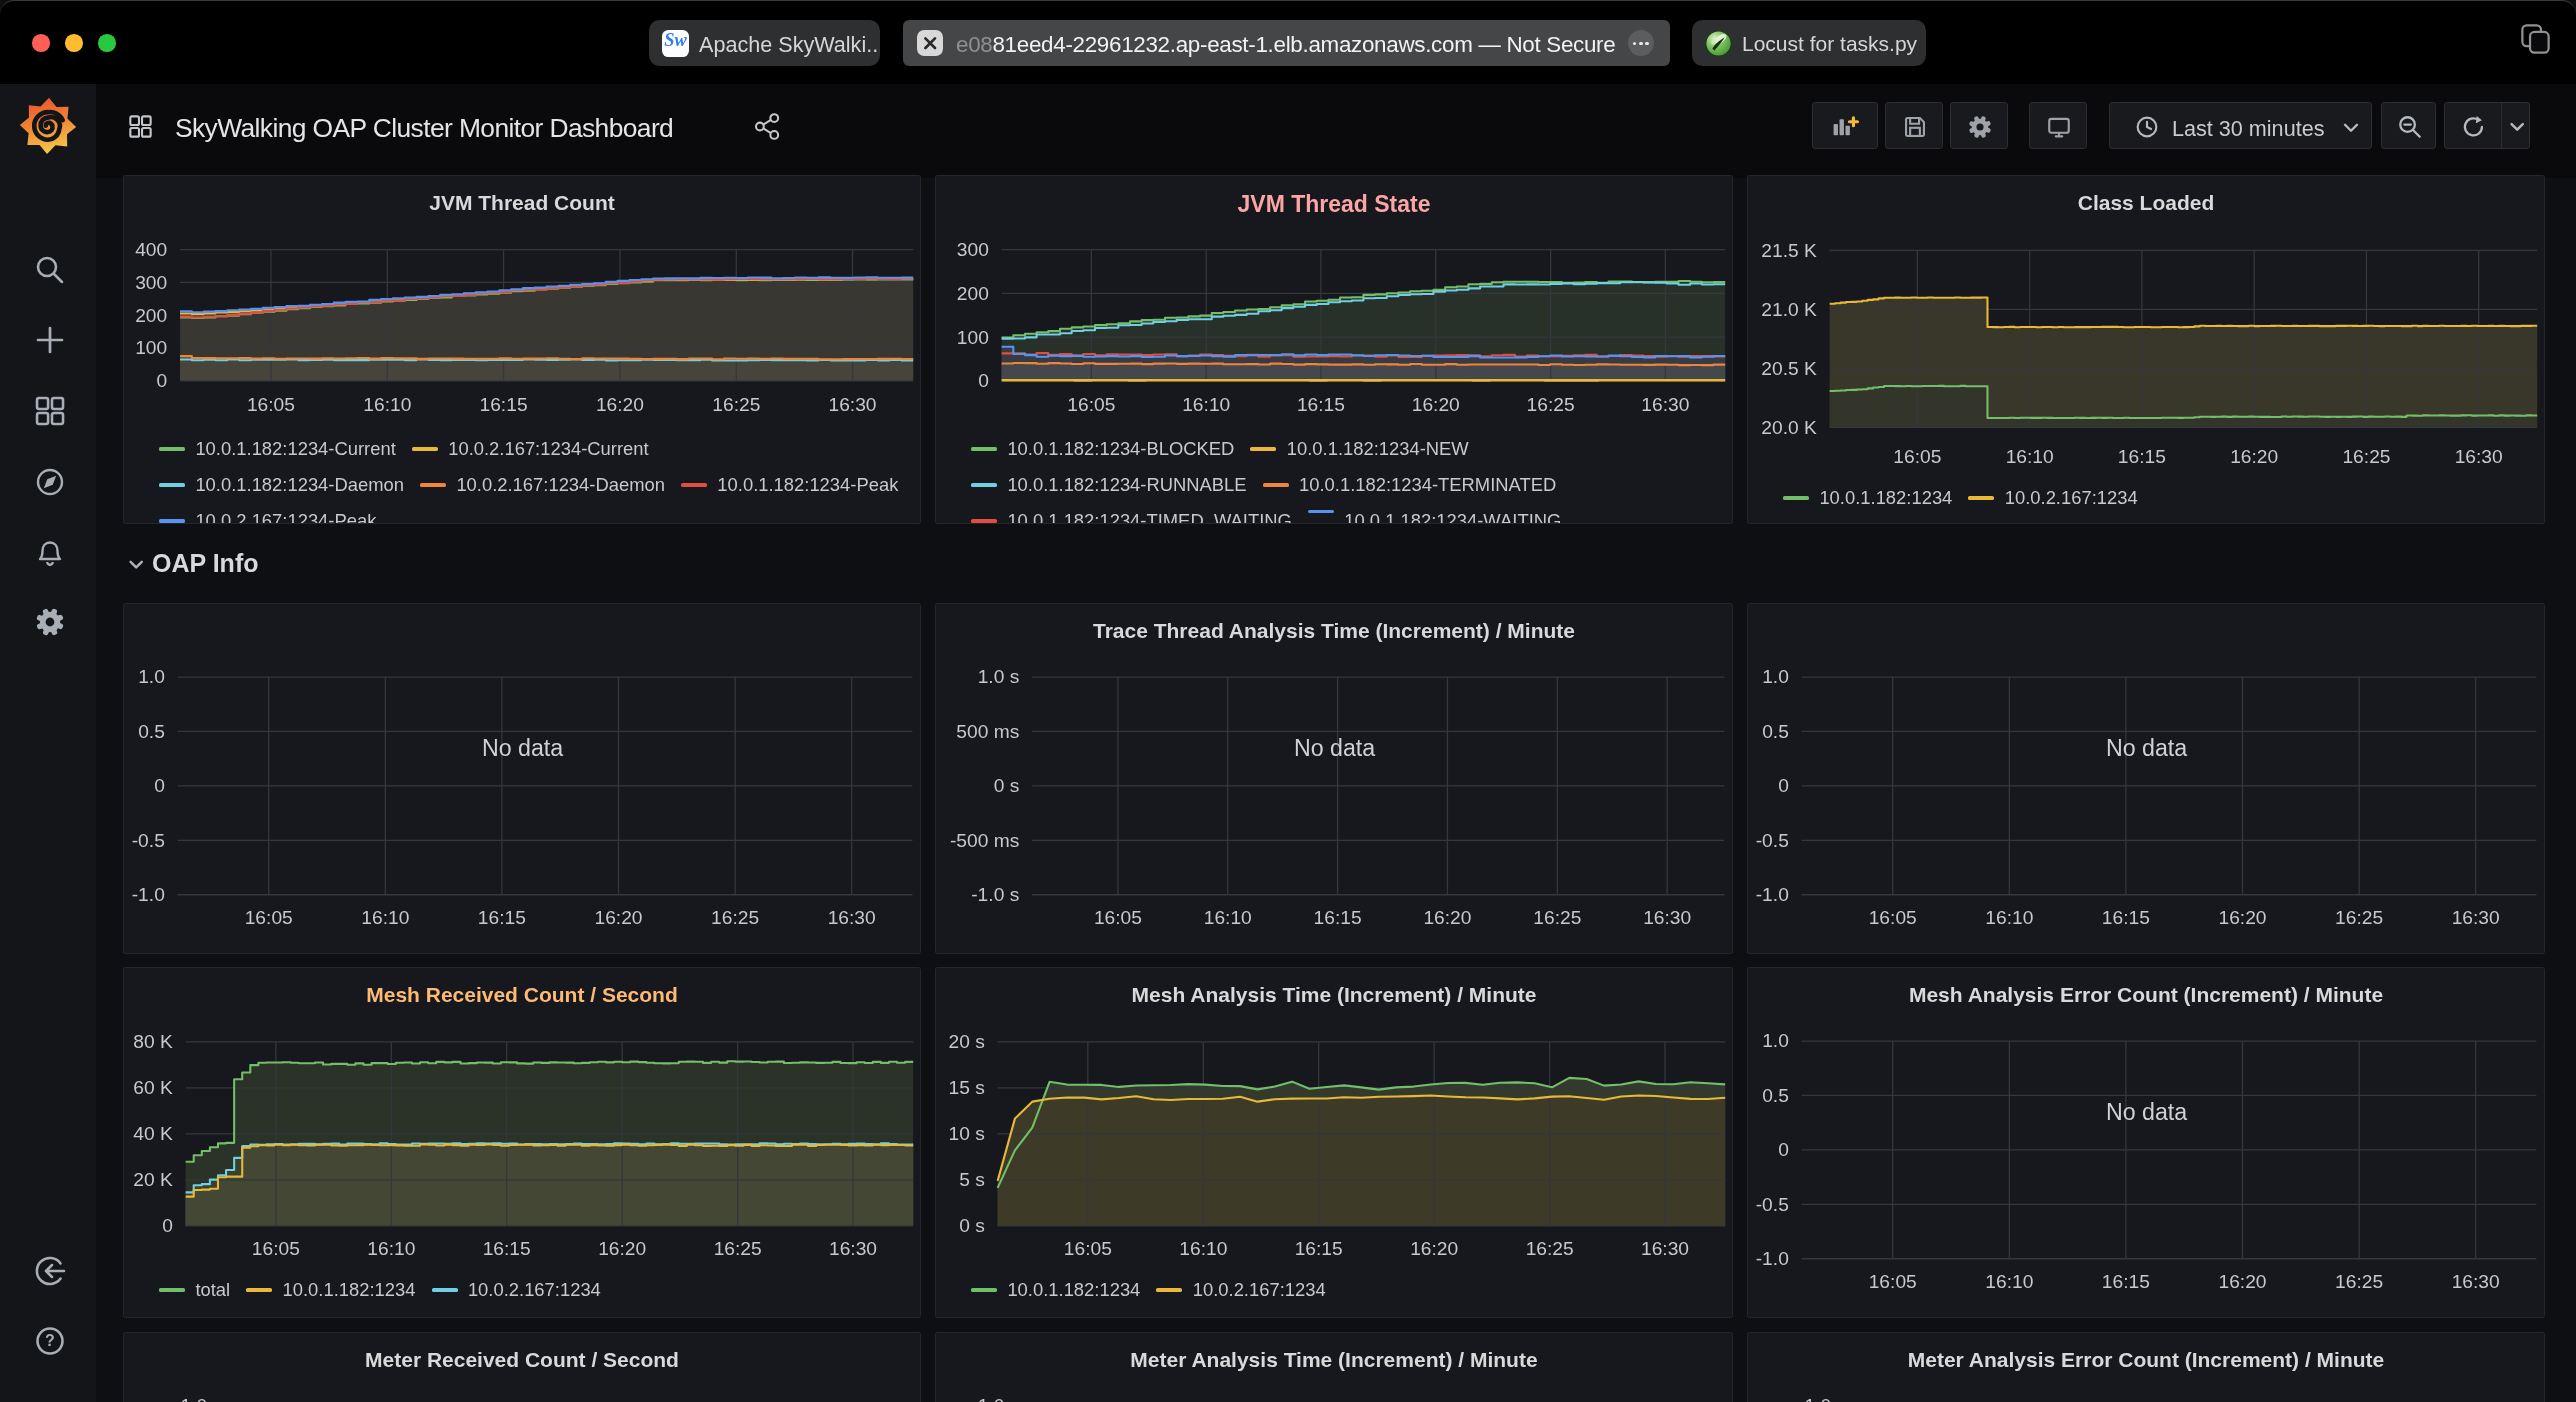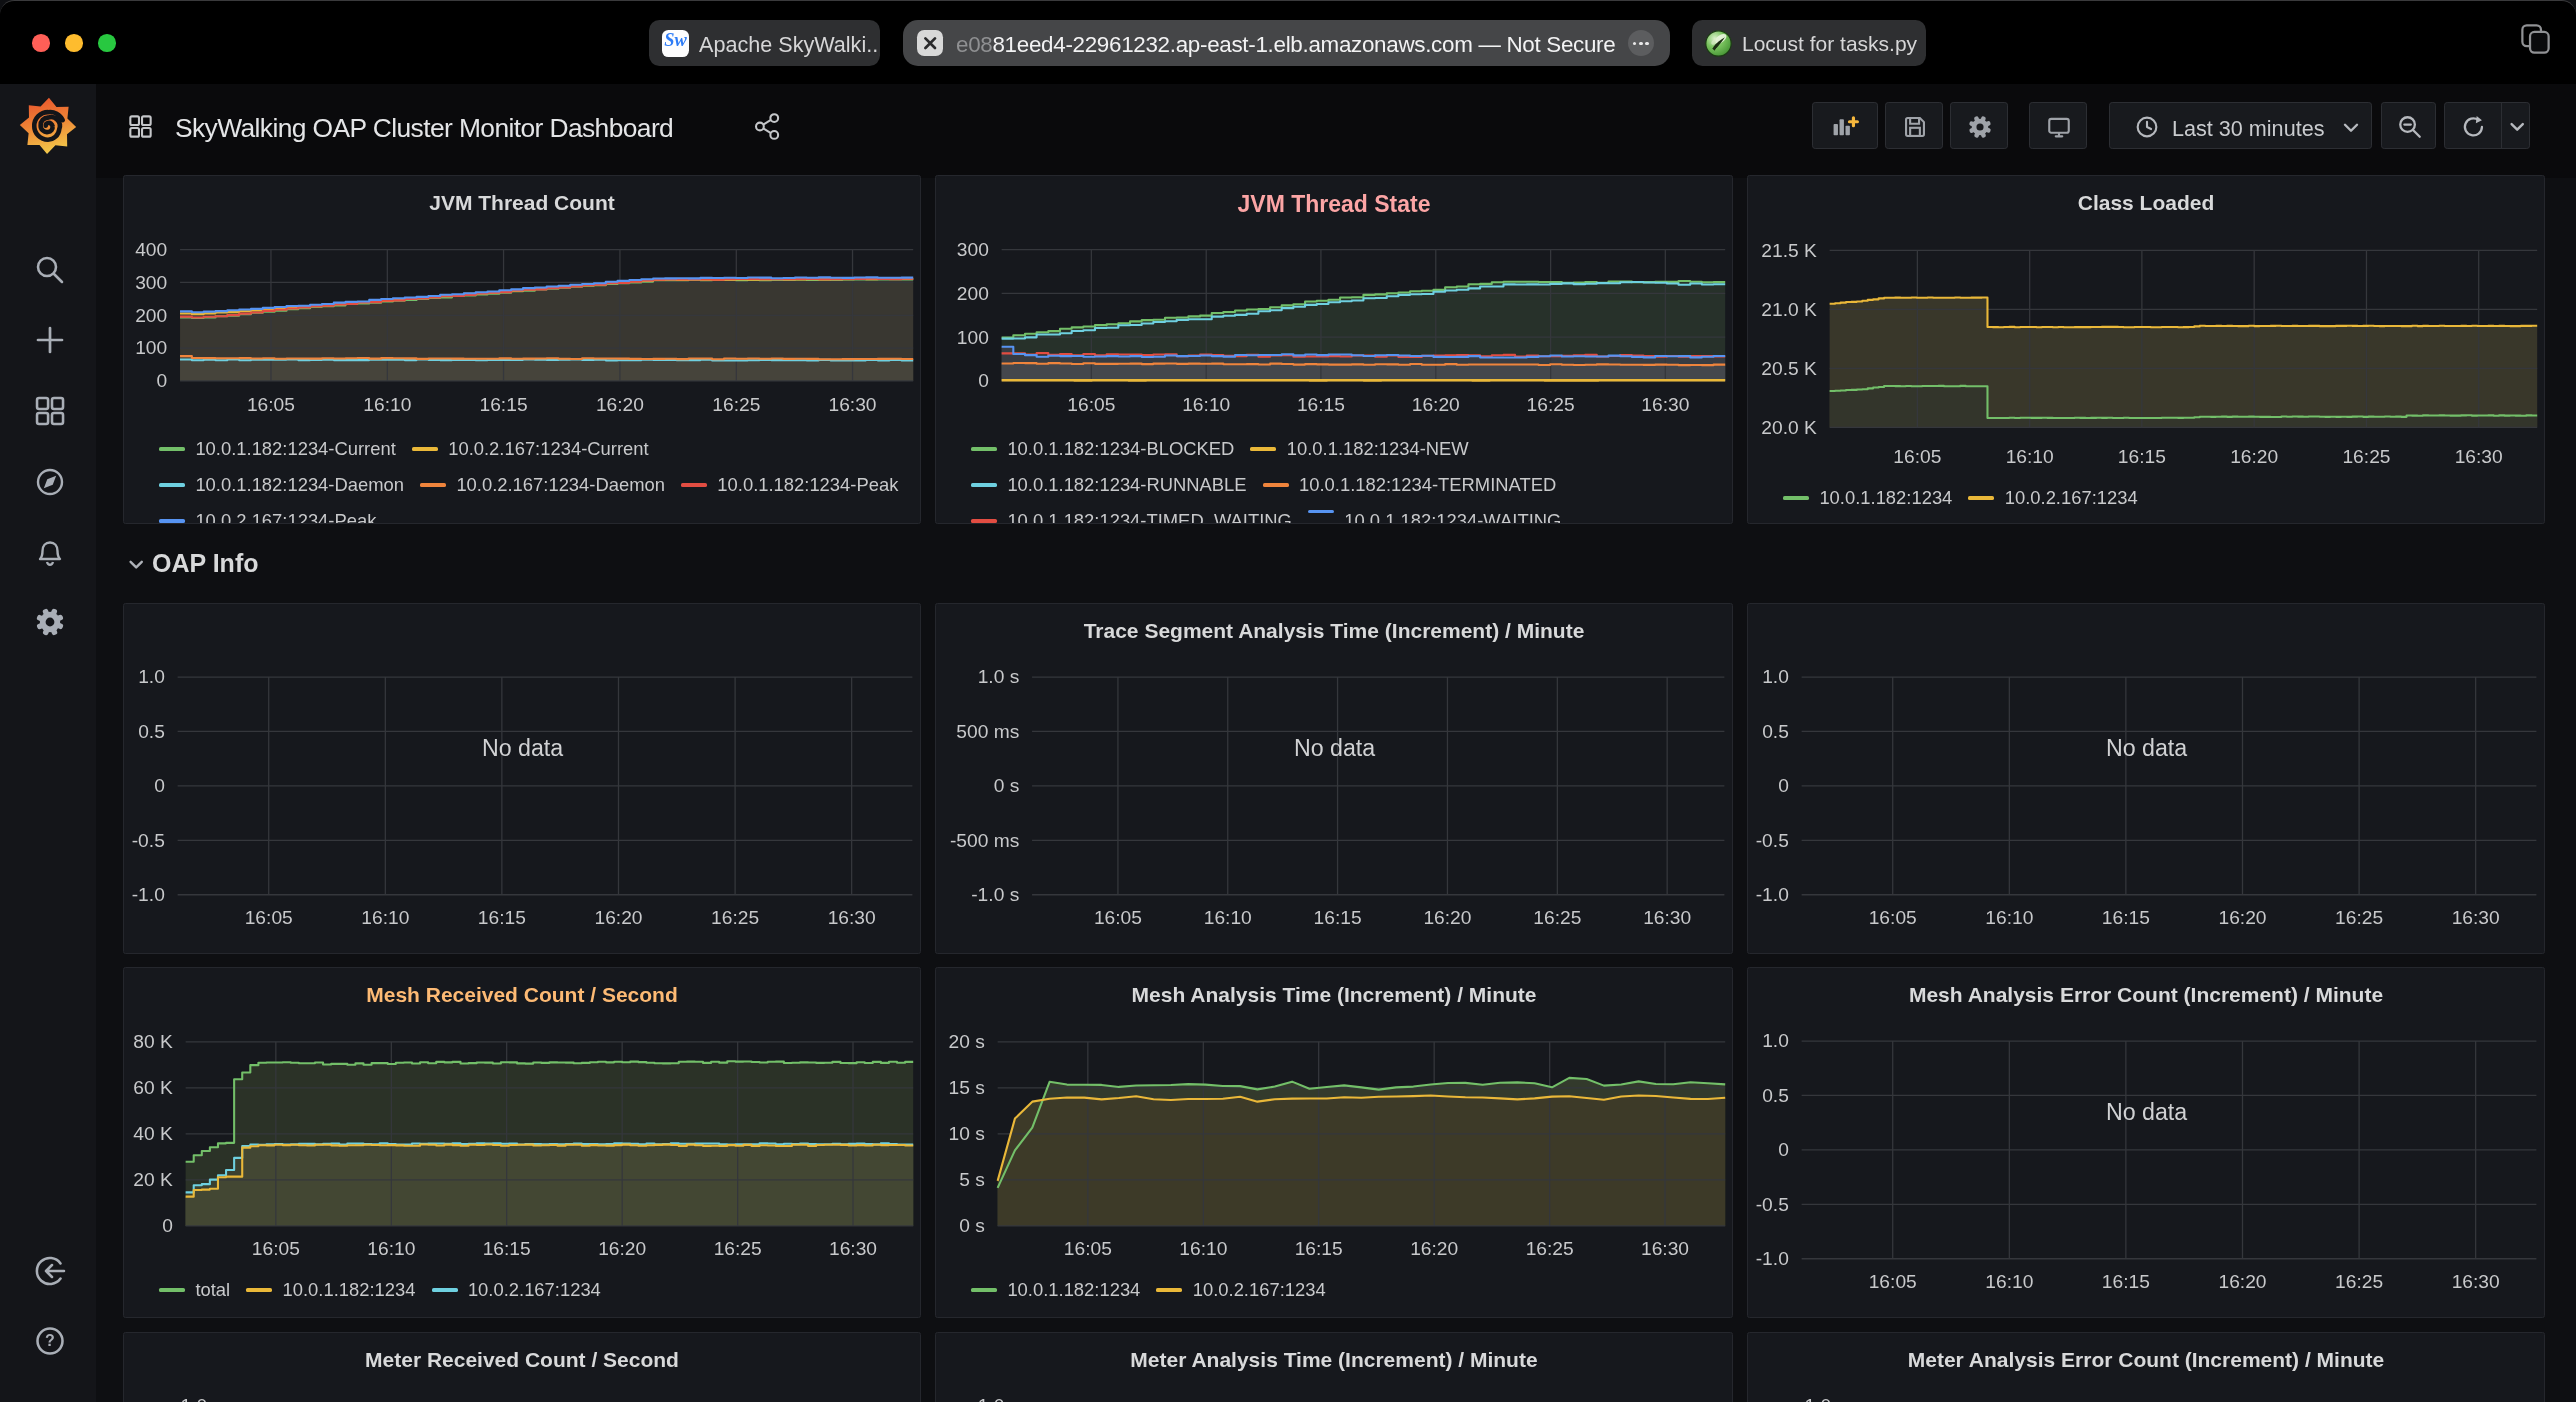--- a/index.html
+++ b/index.html
@@ -8,21 +8,21 @@
 <div style="position:absolute;left:0;top:0;width:2576px;height:84px;background:#000;border-radius:14.4px 14.4px 0 0;border-top:1.6px solid #3a3a3c;box-sizing:border-box"></div>
     <div style="position:absolute;left:32px;top:34px;width:17.6px;height:17.6px;border-radius:50%;background:#ff5f57"></div>
     <div style="position:absolute;left:65px;top:34px;width:17.6px;height:17.6px;border-radius:50%;background:#febc2e"></div>
     <div style="position:absolute;left:98px;top:34px;width:17.6px;height:17.6px;border-radius:50%;background:#28c840"></div>
     <div style="position:absolute;left:649px;top:20px;width:231px;height:46px;background:#2e2f31;border-radius:10.4px;overflow:hidden">
       <div style="position:absolute;left:13px;top:9.6px;width:27px;height:27px;border-radius:6.4px;background:#fdfdfd">
         <div style="position:absolute;left:0;top:0.8px;width:27px;text-align:center;font-size:18.4px;font-weight:bold;font-style:italic;color:#2e7cf6;font-family:'Liberation Serif',serif">Sw</div>
       </div>
       <div style="position:absolute;left:50px;top:12px;font-size:21.6px;color:#d6d6d7;white-space:nowrap">Apache SkyWalki...</div>
     </div>
-    <div style="position:absolute;left:903px;top:20px;width:767px;height:46px;background:#454648;border-radius:15px;overflow:hidden">
+    <div style="position:absolute;left:903px;top:20px;width:767px;height:46px;background:#454648;border-radius:6px;overflow:hidden">
       <div style="position:absolute;left:14.4px;top:10.4px;width:26px;height:26px;border-radius:7.2px;background:#d8d8d8">
         <svg style="position:absolute;left:5.6px;top:5.6px" width="14.4" height="14.4" viewBox="0 0 18 18">
           <path d="M3 3 L15 15 M15 3 L3 15" stroke="#2a2a2c" stroke-width="3.4" stroke-linecap="round"></path>
         </svg>
       </div>
       <div style="position:absolute;left:53px;top:12px;font-size:22.4px;letter-spacing:-0.3px;white-space:nowrap"><span style="color:#8f9092">e08</span><span style="color:#f2f2f3">81eed4-22961232.ap-east-1.elb.amazonaws.com — Not Secure</span></div>
       <div style="position:absolute;right:16px;top:10.4px;width:26px;height:26px;border-radius:50%;background:#5c5d5f">
         <div style="position:absolute;left:4.8px;top:11.2px;width:3.6px;height:3.6px;border-radius:50%;background:#e8e8e8"></div>
         <div style="position:absolute;left:11px;top:11.2px;width:3.6px;height:3.6px;border-radius:50%;background:#e8e8e8"></div>
         <div style="position:absolute;left:17px;top:11.2px;width:3.6px;height:3.6px;border-radius:50%;background:#e8e8e8"></div>
@@ -375,21 +375,21 @@
         <text x="180.8" y="399" text-anchor="middle" font-size="24" fill="#c8c9cb">16:05</text>
         <text x="326.5" y="399" text-anchor="middle" font-size="24" fill="#c8c9cb">16:10</text>
         <text x="472.1" y="399" text-anchor="middle" font-size="24" fill="#c8c9cb">16:15</text>
         <text x="617.8" y="399" text-anchor="middle" font-size="24" fill="#c8c9cb">16:20</text>
         <text x="763.5" y="399" text-anchor="middle" font-size="24" fill="#c8c9cb">16:25</text>
         <text x="909.1" y="399" text-anchor="middle" font-size="24" fill="#c8c9cb">16:30</text>
         <text x="498" y="190" text-anchor="middle" font-size="29" font-weight="normal" fill="#d0d1d3">No data</text>
       </svg>
     </div>
     <div style="position:absolute;left:935px;top:603px;width:798px;height:351px;background:#16181d;border:0.8px solid #25272d;border-radius:2.4px;overflow:hidden;">
-      <div style="position:absolute;left:0;right:0;top:15px;text-align:center;font-size:21px;font-weight:bold;color:#d8d9da;white-space:nowrap">Trace Segment Analysis Time (Increment) / Minute</div>
+      <div style="position:absolute;left:0;right:0;top:15px;text-align:center;font-size:21px;font-weight:bold;color:#d8d9da;white-space:nowrap">Trace Thread Analysis Time (Increment) / Minute</div>
       <svg width="798" height="351" viewBox="0 0 997 438" style="position:absolute;left:0;top:0;font-family:'Liberation Sans',sans-serif">
         <line x1="120" y1="363.0" x2="985" y2="363.0" stroke="#35373c" stroke-width="1.6"></line>
         <line x1="120" y1="295.0" x2="985" y2="295.0" stroke="#35373c" stroke-width="1.6"></line>
         <line x1="120" y1="227.0" x2="985" y2="227.0" stroke="#35373c" stroke-width="1.6"></line>
         <line x1="120" y1="159.0" x2="985" y2="159.0" stroke="#35373c" stroke-width="1.6"></line>
         <line x1="120" y1="91.0" x2="985" y2="91.0" stroke="#35373c" stroke-width="1.6"></line>
         <line x1="227.3" y1="91" x2="227.3" y2="363" stroke="#35373c" stroke-width="1.6"></line>
         <line x1="364.5" y1="91" x2="364.5" y2="363" stroke="#35373c" stroke-width="1.6"></line>
         <line x1="501.7" y1="91" x2="501.7" y2="363" stroke="#35373c" stroke-width="1.6"></line>
         <line x1="639.0" y1="91" x2="639.0" y2="363" stroke="#35373c" stroke-width="1.6"></line>

